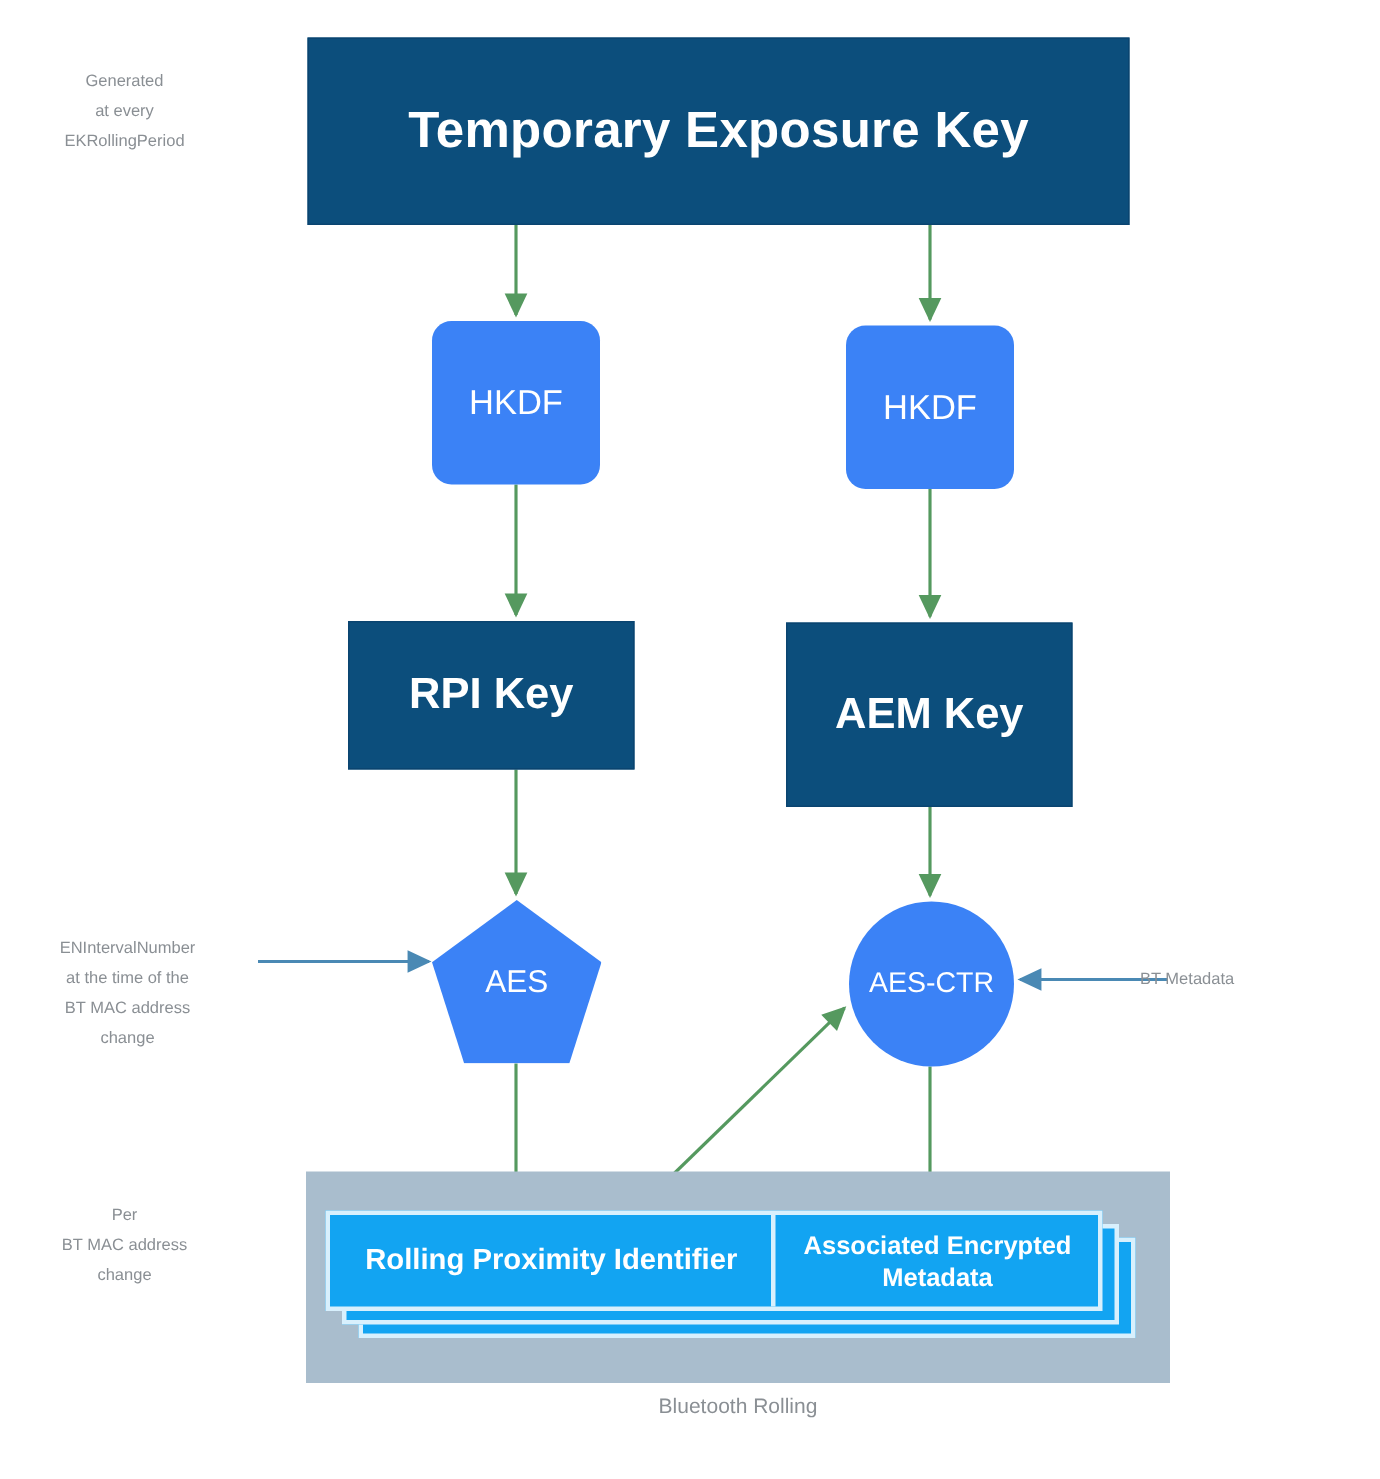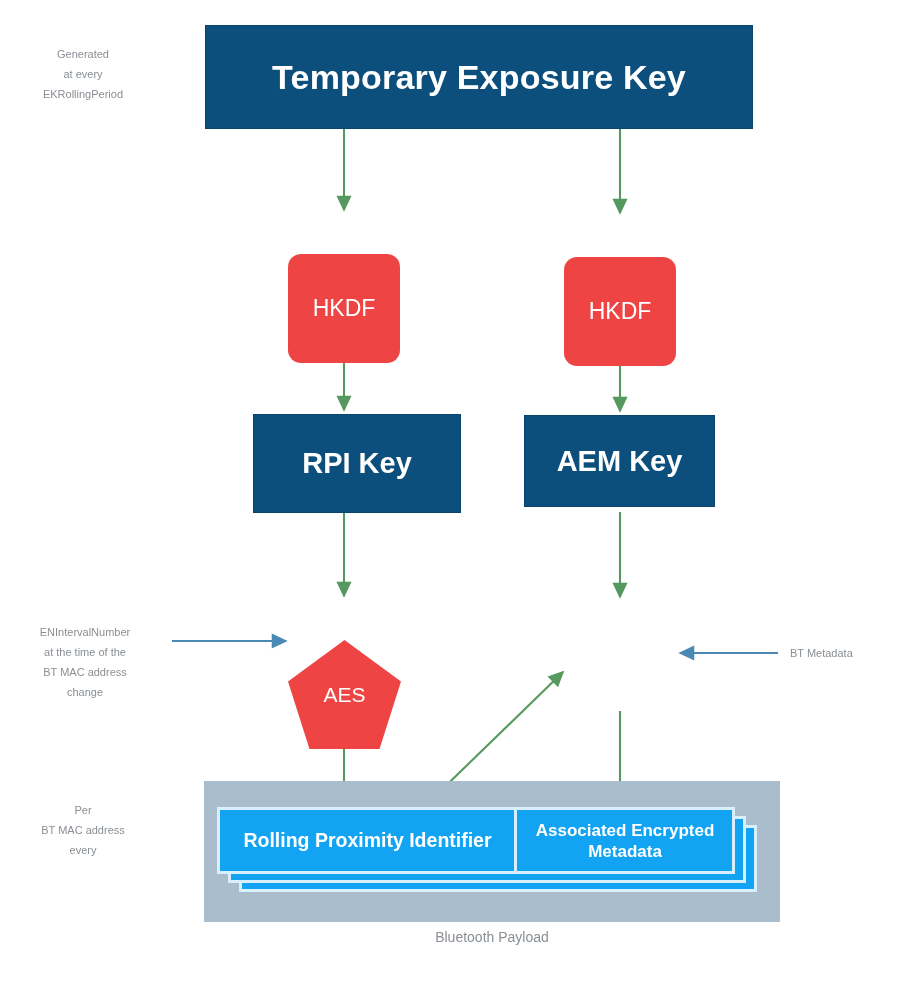--- a/index.html
+++ b/index.html
@@ -33,21 +33,21 @@
     position: absolute;
     color: #8a8f94;
     font-size: 11px;
     line-height: 20px;
     text-align: center;
     white-space: pre-line;
   }
   #note-generated { left: 8px;  top: 44px;  width: 150px; }
   #note-interval  { left: 0px;  top: 602px; width: 170px; margin-top: 20px; }
   #note-permac    { left: 8px;  top: 800px; width: 150px; }
-  #note-btmeta    { left: 790px; top: 643px; width: 130px; text-align: left; }
+  #note-btmeta    { left: 760px; top: 643px; width: 130px; text-align: left; }
   #caption-payload {
     position: absolute;
     left: 204px;
     top: 928px;
     width: 576px;
     text-align: center;
     color: #8a8f94;
     font-size: 14px;
     line-height: 18px;
   }
@@ -59,41 +59,41 @@
     align-items: center;
     justify-content: center;
     color: #ffffff;
     text-align: center;
     box-sizing: border-box;
   }
   .navy {
     background: #0c4e7c;
     border: 1px solid #0a4470;
   }
-  .midblue { background: #ef4444; margin-top: 40px; }
+  .midblue { background: #3b82f6; }
 
   #node-tek {
-    left: 205px; top: 25px; width: 548px; height: 104px;
+    left: 205px; top: 25px; width: 548px; height: 125px;
     font-size: 34px; font-weight: bold; line-height: 41px;
     letter-spacing: 0.2px;
   }
   #node-hkdf-left {
     left: 288px; top: 214px; width: 112px; height: 109px;
     border-radius: 13px; font-size: 23px; font-weight: normal;
   }
   #node-hkdf-right {
     left: 564px; top: 217px; width: 112px; height: 109px;
     border-radius: 13px; font-size: 23px; font-weight: normal;
   }
   #node-rpi-key {
-    left: 253px; top: 414px; width: 208px; height: 99px;
+    left: 232px; top: 414px; width: 191px; height: 99px;
     font-size: 29px; font-weight: bold;
   }
   #node-aem-key {
-    left: 524px; top: 415px; width: 191px; height: 92px;
+    left: 524px; top: 415px; width: 191px; height: 123px;
     font-size: 29px; font-weight: bold;
   }
   #node-aes {
     left: 288px; top: 600px; width: 113px; height: 109px;
     font-size: 21px;
     clip-path: polygon(50% 0%, 100% 38%, 81% 100%, 19% 100%, 0% 38%);
     text-align: center;
   }
   #node-aes-ctr {
     left: 566px; top: 601px; width: 110px; height: 110px;
@@ -176,44 +176,45 @@
 at every
 EKRollingPeriod</div>
 
   <div class="note" id="note-interval">ENIntervalNumber
 at the time of the
 BT MAC address
 change</div>
 
   <div class="note" id="note-permac">Per
 BT MAC address
-every</div>
+change</div>
 
   <div class="note" id="note-btmeta">BT Metadata</div>
 
   <div class="node navy" id="node-tek">Temporary
 Exposure Key</div>
 
   <div class="node midblue" id="node-hkdf-left">HKDF</div>
 
   <div class="node midblue" id="node-hkdf-right">HKDF</div>
 
   <div class="node navy" id="node-rpi-key">RPI Key</div>
 
   <div class="node navy" id="node-aem-key">AEM Key</div>
 
   <div class="node midblue" id="node-aes">AES</div>
 
+  <div class="node midblue" id="node-aes-ctr">AES-CTR</div>
 
   <div id="panel-payload"></div>
 
   <div class="pl-card" id="pl-card-back"></div>
   <div class="pl-card" id="pl-card-mid"></div>
   <div class="pl-card" id="pl-card-front"></div>
   <div id="pl-divider"></div>
 
   <div class="pl-field" id="pl-field-rpi">Rolling Proximity Identifier</div>
 
   <div class="pl-field" id="pl-field-aem">Associated Encrypted Metadata</div>
 
-  <div id="caption-payload">Bluetooth Payload</div>
+  <div id="caption-payload">Bluetooth Rolling</div>
 
 </div>
 
 </body></html>

